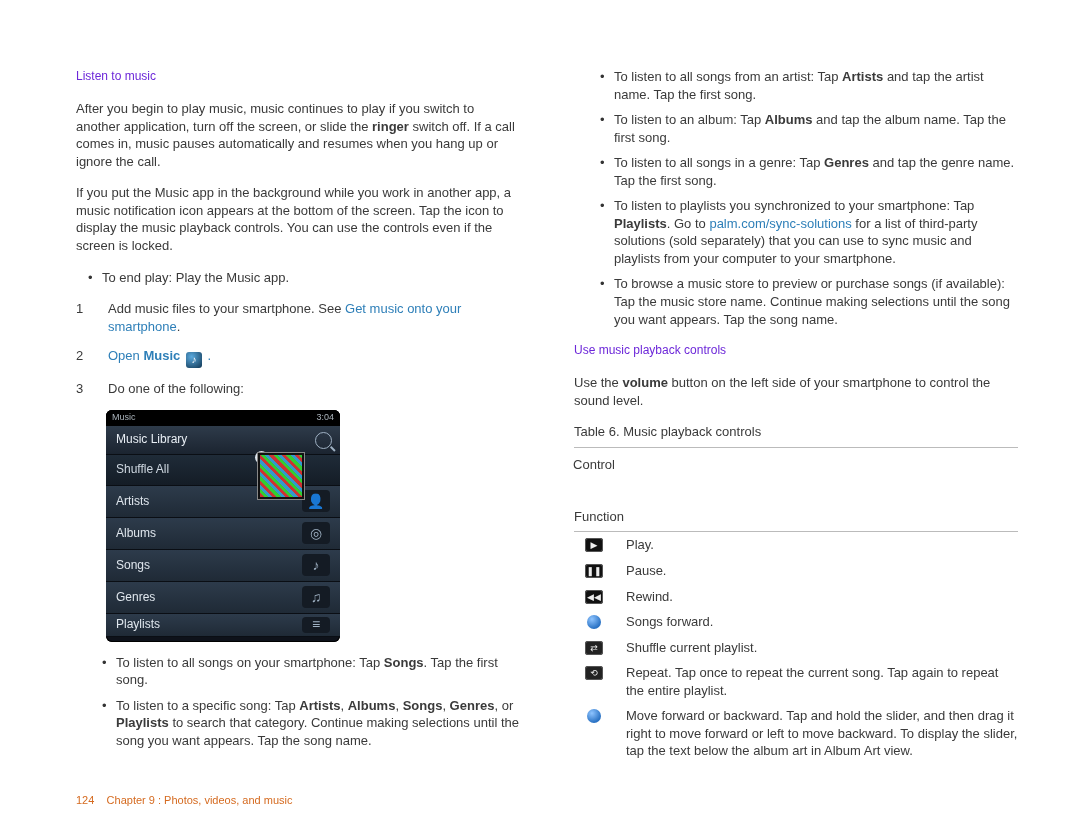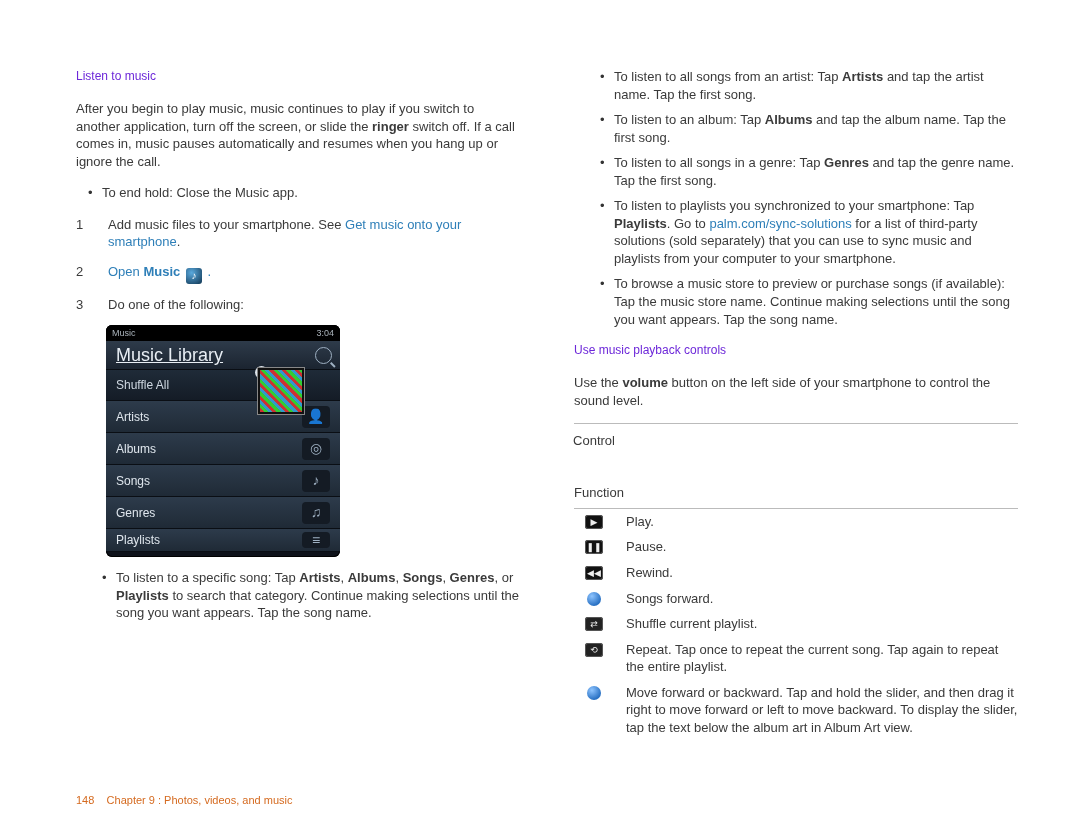--- a/index.html
+++ b/index.html
@@ -56,22 +56,22 @@
     box-shadow: 0 0 0 1px #000 inset;
   }
   .statusbar {
     height: 16px; background: #000; color: #aab3bb;
     display: flex; justify-content: space-between; align-items: center;
     padding: 0 6px; font-size: 9px;
   }
   .p-header {
     height: 28px; background: linear-gradient(#2e3b4a,#1b2430);
     color: #e8eef4; display: flex; align-items: center;
-    padding: 0 34px 0 10px; font-size: 18px; font-weight: 500;
-    position: relative; border-bottom: 1px solid #0a0e14; text-decoration: underline;
+    padding: 0 34px 0 10px; font-size: 12px; font-weight: 500;
+    position: relative; border-bottom: 1px solid #0a0e14;
   }
   .searchglass {
     position: absolute; right: 8px; top: 6px;
     width: 15px; height: 15px; border: 1.5px solid #9fb1c3; border-radius: 50%;
   }
   .searchglass::after { content:""; position:absolute; width:6px; height:1.5px; background:#9fb1c3; right:-5px; bottom:-2px; transform:rotate(45deg); }
   .p-shuffle {
     height: 30px; background: linear-gradient(#1f2b38,#141c26);
     color: #cfd8e1; display:flex; align-items:center; padding: 0 10px;
     font-size: 12px; border-bottom: 1px solid #0a0e14; position: relative;
@@ -128,23 +128,24 @@
 
 <div class="page">
 
   <div class="col">
     <h2>Listen to music</h2>
 
     <p>
       <span>After you begin to play music, music continues to play if you switch to another application, turn off the screen, or slide the </span><span class="bold">ringer</span><span> switch off. If a call comes in, music pauses automatically and resumes when you hang up or ignore the call.</span>
     </p>
 
+    <p>If you put the Music app in the background while you work in another app, a music notification icon appears at the bottom of the screen. Tap the icon to display the music playback controls. You can use the controls even if the screen is locked.</p>
 
     <ul class="bul">
-      <li>To end hold: Close the Music app.</li>
+      <li>To end play: Play the Music app.</li>
     </ul>
 
     <ol class="num">
       <li>
         <span class="n">1</span>
         <span class="body">
           <span>Add music files to your smartphone. See </span><span class="link">Get music onto your smartphone</span><span>.</span>
         </span>
       </li>
       <li>
@@ -191,20 +192,23 @@
         <span class="ico">♫</span>
       </div>
       <div class="p-row" style="height:22px">
         <span>Playlists</span>
         <span class="ico" style="height:16px">≡</span>
       </div>
     </div>
 
     <ul class="bul" style="padding-left:40px">
       <li>
+        <span>To listen to all songs on your smartphone: Tap </span><span class="bold">Songs</span><span>. Tap the first song.</span>
+      </li>
+      <li>
         <span>To listen to a specific song: Tap </span><span class="bold">Artists</span>, <span class="bold">Albums</span>, <span class="bold">Songs</span>, <span class="bold">Genres</span><span>, or </span><span class="bold">Playlists</span><span> to search that category. Continue making selections until the song you want appears. Tap the song name.</span>
       </li>
     </ul>
   </div>
 
   <div class="col">
     <ul class="bul" style="padding-left:40px; margin-top:0">
       <li>
         <span>To listen to all songs from an artist: Tap </span><span class="bold">Artists</span><span> and tap the artist name. Tap the first song.</span>
       </li>
@@ -220,20 +224,21 @@
       <li>To browse a music store to preview or purchase songs (if available): Tap the music store name. Continue making selections until the song you want appears. Tap the song name.</li>
     </ul>
 
 
     <h2 class="mt">Use music playback controls</h2>
 
     <p>
       <span>Use the </span><span class="bold">volume</span><span> button on the left side of your smartphone to control the sound level.</span>
     </p>
 
+    <p class="table-title">Table 6.  Music playback controls</p>
 
     <div class="tbl">
       <div class="hdr">
         <div class="c1">Control</div>
         <div class="c2">Function</div>
       </div>
       <div class="row">
         <div class="c1">
             <span class="ctl">▶</span>
           </div>
@@ -273,15 +278,15 @@
         <div class="c1">
             <span class="ctl blue"></span>
           </div>
         <div class="c2">Move forward or backward. Tap and hold the slider, and then drag it right to move forward or left to move backward. To display the slider, tap the text below the album art in Album Art view.</div>
       </div>
     </div>
   </div>
 </div>
 
 <div class="footer">
-  <span class="orange">148</span>&nbsp;&nbsp;&nbsp;
+  <span class="orange">124</span>&nbsp;&nbsp;&nbsp;
   <span class="orange">Chapter 9 : Photos, videos, and music</span>
 </div>
 
 </body></html>

